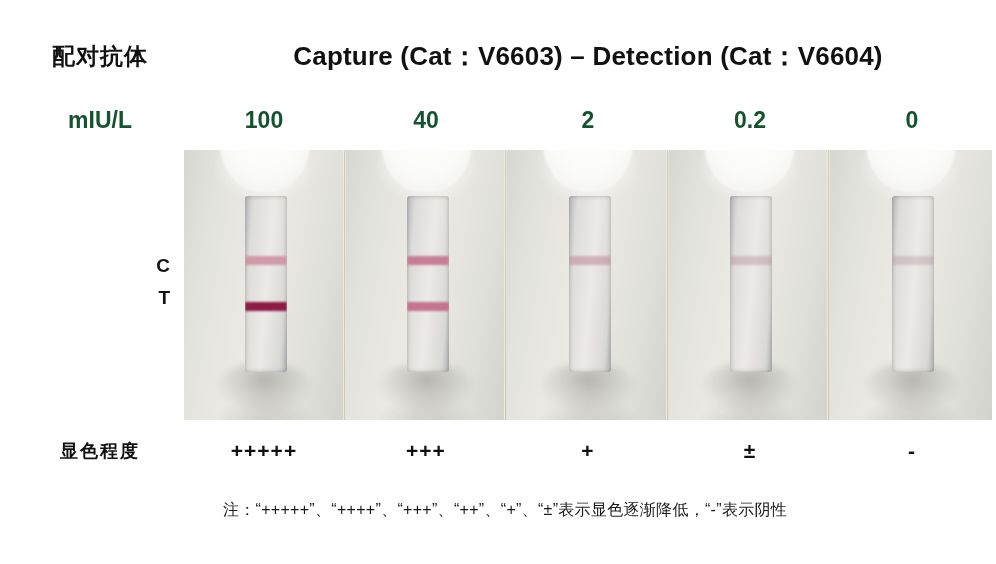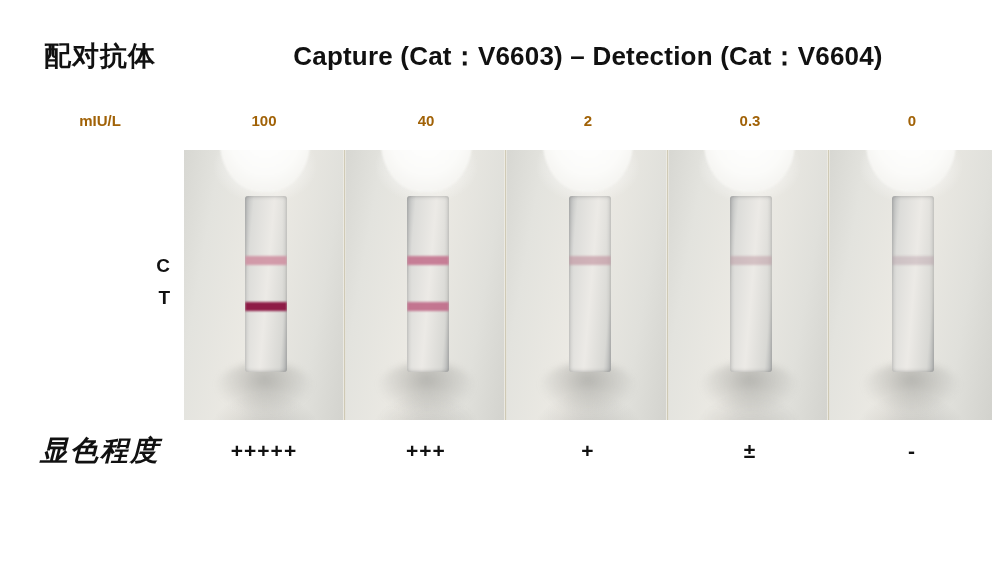--- a/index.html
+++ b/index.html
@@ -25,29 +25,29 @@
     text-align:center;
     background:#ffffff;
   }
 
   
   .hdr-green{
     background:#8ccc4f;
     height:68px;
     color:#111;
   }
-  .hdr-green.label{font-size:27px;font-weight:700;letter-spacing:1px;}
+  .hdr-green.label{font-size:23px;font-weight:700;letter-spacing:1px;}
   .hdr-green.title{font-size:26px;font-weight:700;letter-spacing:0.2px;}
 
   
   .hdr-blue{
     background:#dee3f3;
     height:56px;
-    color:#a16207;
-    font-size:15px;
+    color:#14532d;
+    font-size:23px;
     font-weight:700;
   }
 
   
   .img-cell{padding:0;background:#ffffff;}
   .ct-cell{
     background:#ffffff;
     position:relative;
   }
   .ct-wrap{
@@ -142,21 +142,21 @@
 
   
   .grade{
     background:#ffffff;
     height:58px;
     font-size:21px;
     font-weight:600;
     color:#111;
     letter-spacing:1px;
   }
-  .grade.zh{font-size:28px;font-weight:700;letter-spacing:2px;font-style:italic;}
+  .grade.zh{font-size:18px;font-weight:700;letter-spacing:2px;}
 
   
   .note{
     background:#ffffff;
     height:56px;
     font-size:16px;
     color:#1a1a1a;
     text-align:center;
     letter-spacing:0.3px;
   }
@@ -179,21 +179,21 @@
       <tr>
         <td class="hdr-green label">配对抗体</td>
         <td class="hdr-green title" colspan="5">Capture (Cat：V6603) – Detection (Cat：V6604)</td>
       </tr>
 
       <tr>
         <td class="hdr-blue">mIU/L</td>
         <td class="hdr-blue">100</td>
         <td class="hdr-blue">40</td>
         <td class="hdr-blue">2</td>
-        <td class="hdr-blue">0.3</td>
+        <td class="hdr-blue">0.2</td>
         <td class="hdr-blue">0</td>
       </tr>
 
       <tr>
         <td class="ct-cell">
           <div class="ct-wrap">
             <div class="ct-divider"></div>
             <span class="ct-letter ct-c">C</span>
             <span class="ct-letter ct-t">T</span>
           </div>
@@ -255,15 +255,18 @@
 
       <tr>
         <td class="grade zh">显色程度</td>
         <td class="grade">+++++</td>
         <td class="grade">+++</td>
         <td class="grade">+</td>
         <td class="grade">±</td>
         <td class="grade">-</td>
       </tr>
 
+      <tr>
+        <td class="note" colspan="6">注：“+++++”、“++++”、“+++”、“++”、“+”、“±”表示显色逐渐降低，“-”表示阴性</td>
+      </tr>
     </tbody>
   </table>
 </div>
 
 </body></html>

